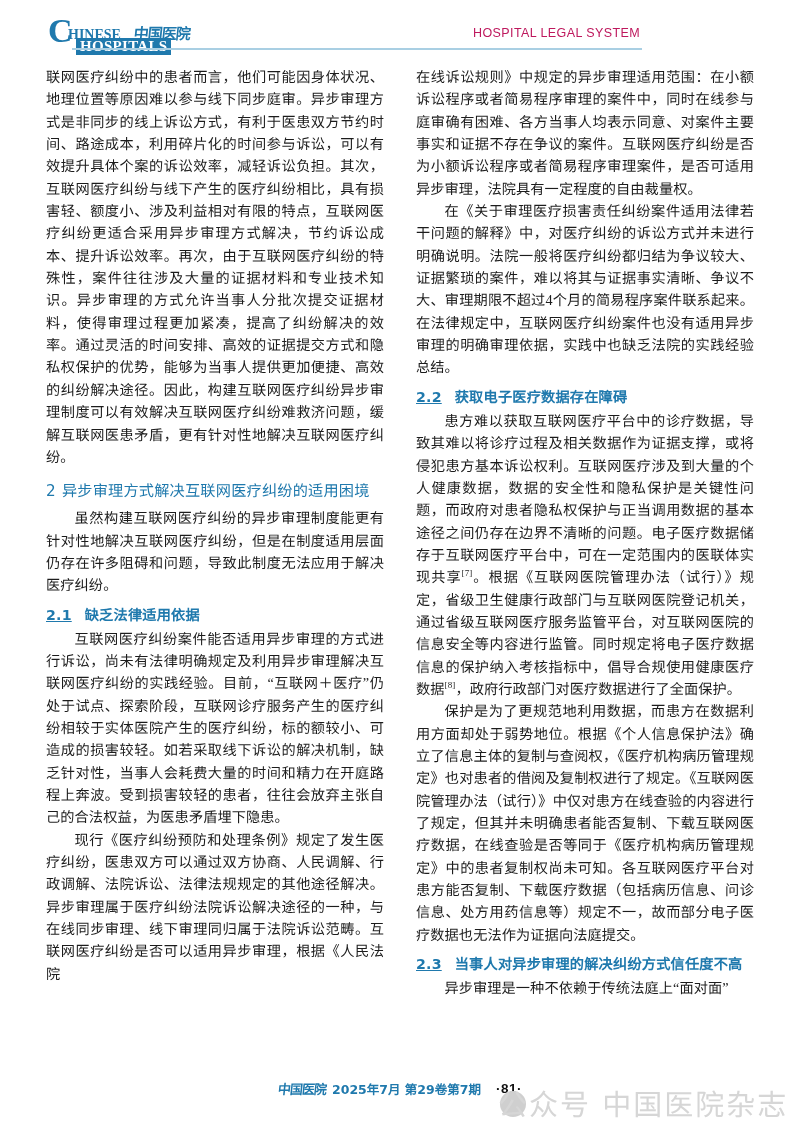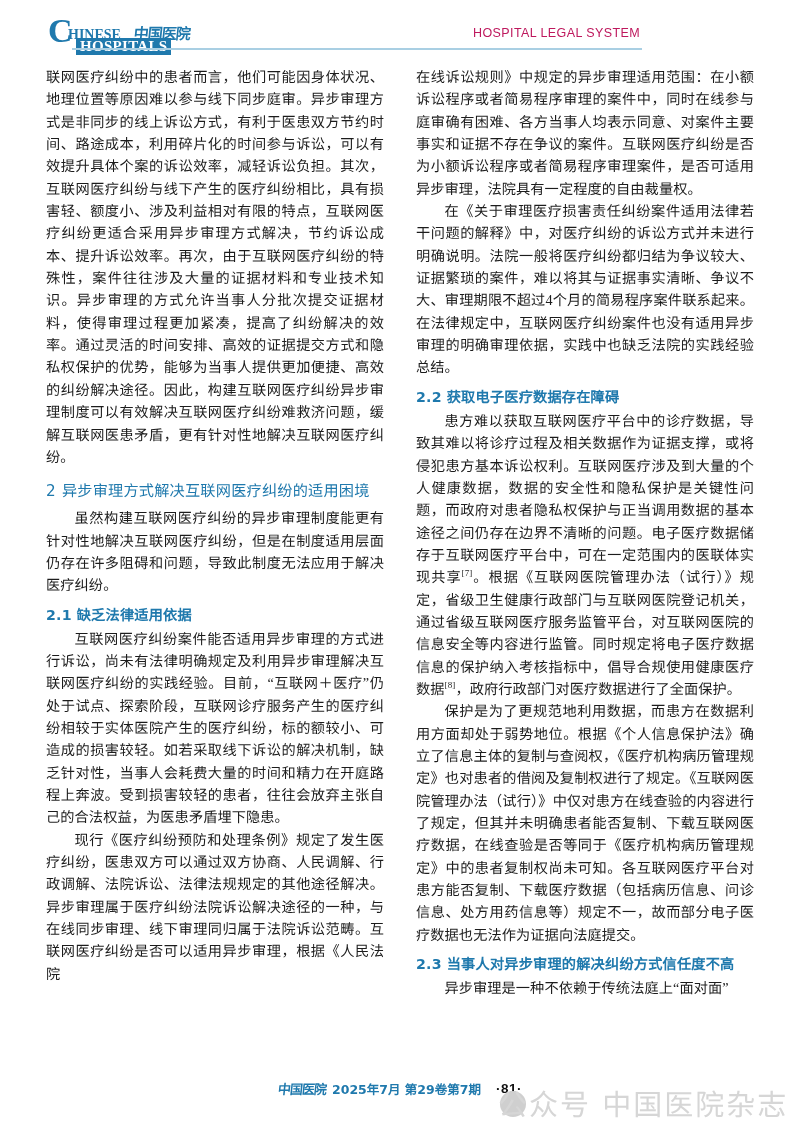--- a/index.html
+++ b/index.html
@@ -168,21 +168,21 @@
 
   h3.subsec {
     margin: 7px 0 2px 0;
     font-family: "DejaVu Sans", sans-serif;
     font-size: 14.2px;
     font-weight: 700;
     color: #1f79ad;
     line-height: 22px;
     letter-spacing: 0.2px;
   }
-  h3.subsec .num { margin-right: 5px; }
+  h3.subsec .num { margin-right: 13px; text-decoration: underline; }
 
   sup.cite {
     font-size: 9px;
     vertical-align: super;
     line-height: 0;
     color: #1c1c1c;
   }
 
   
   .footer {

